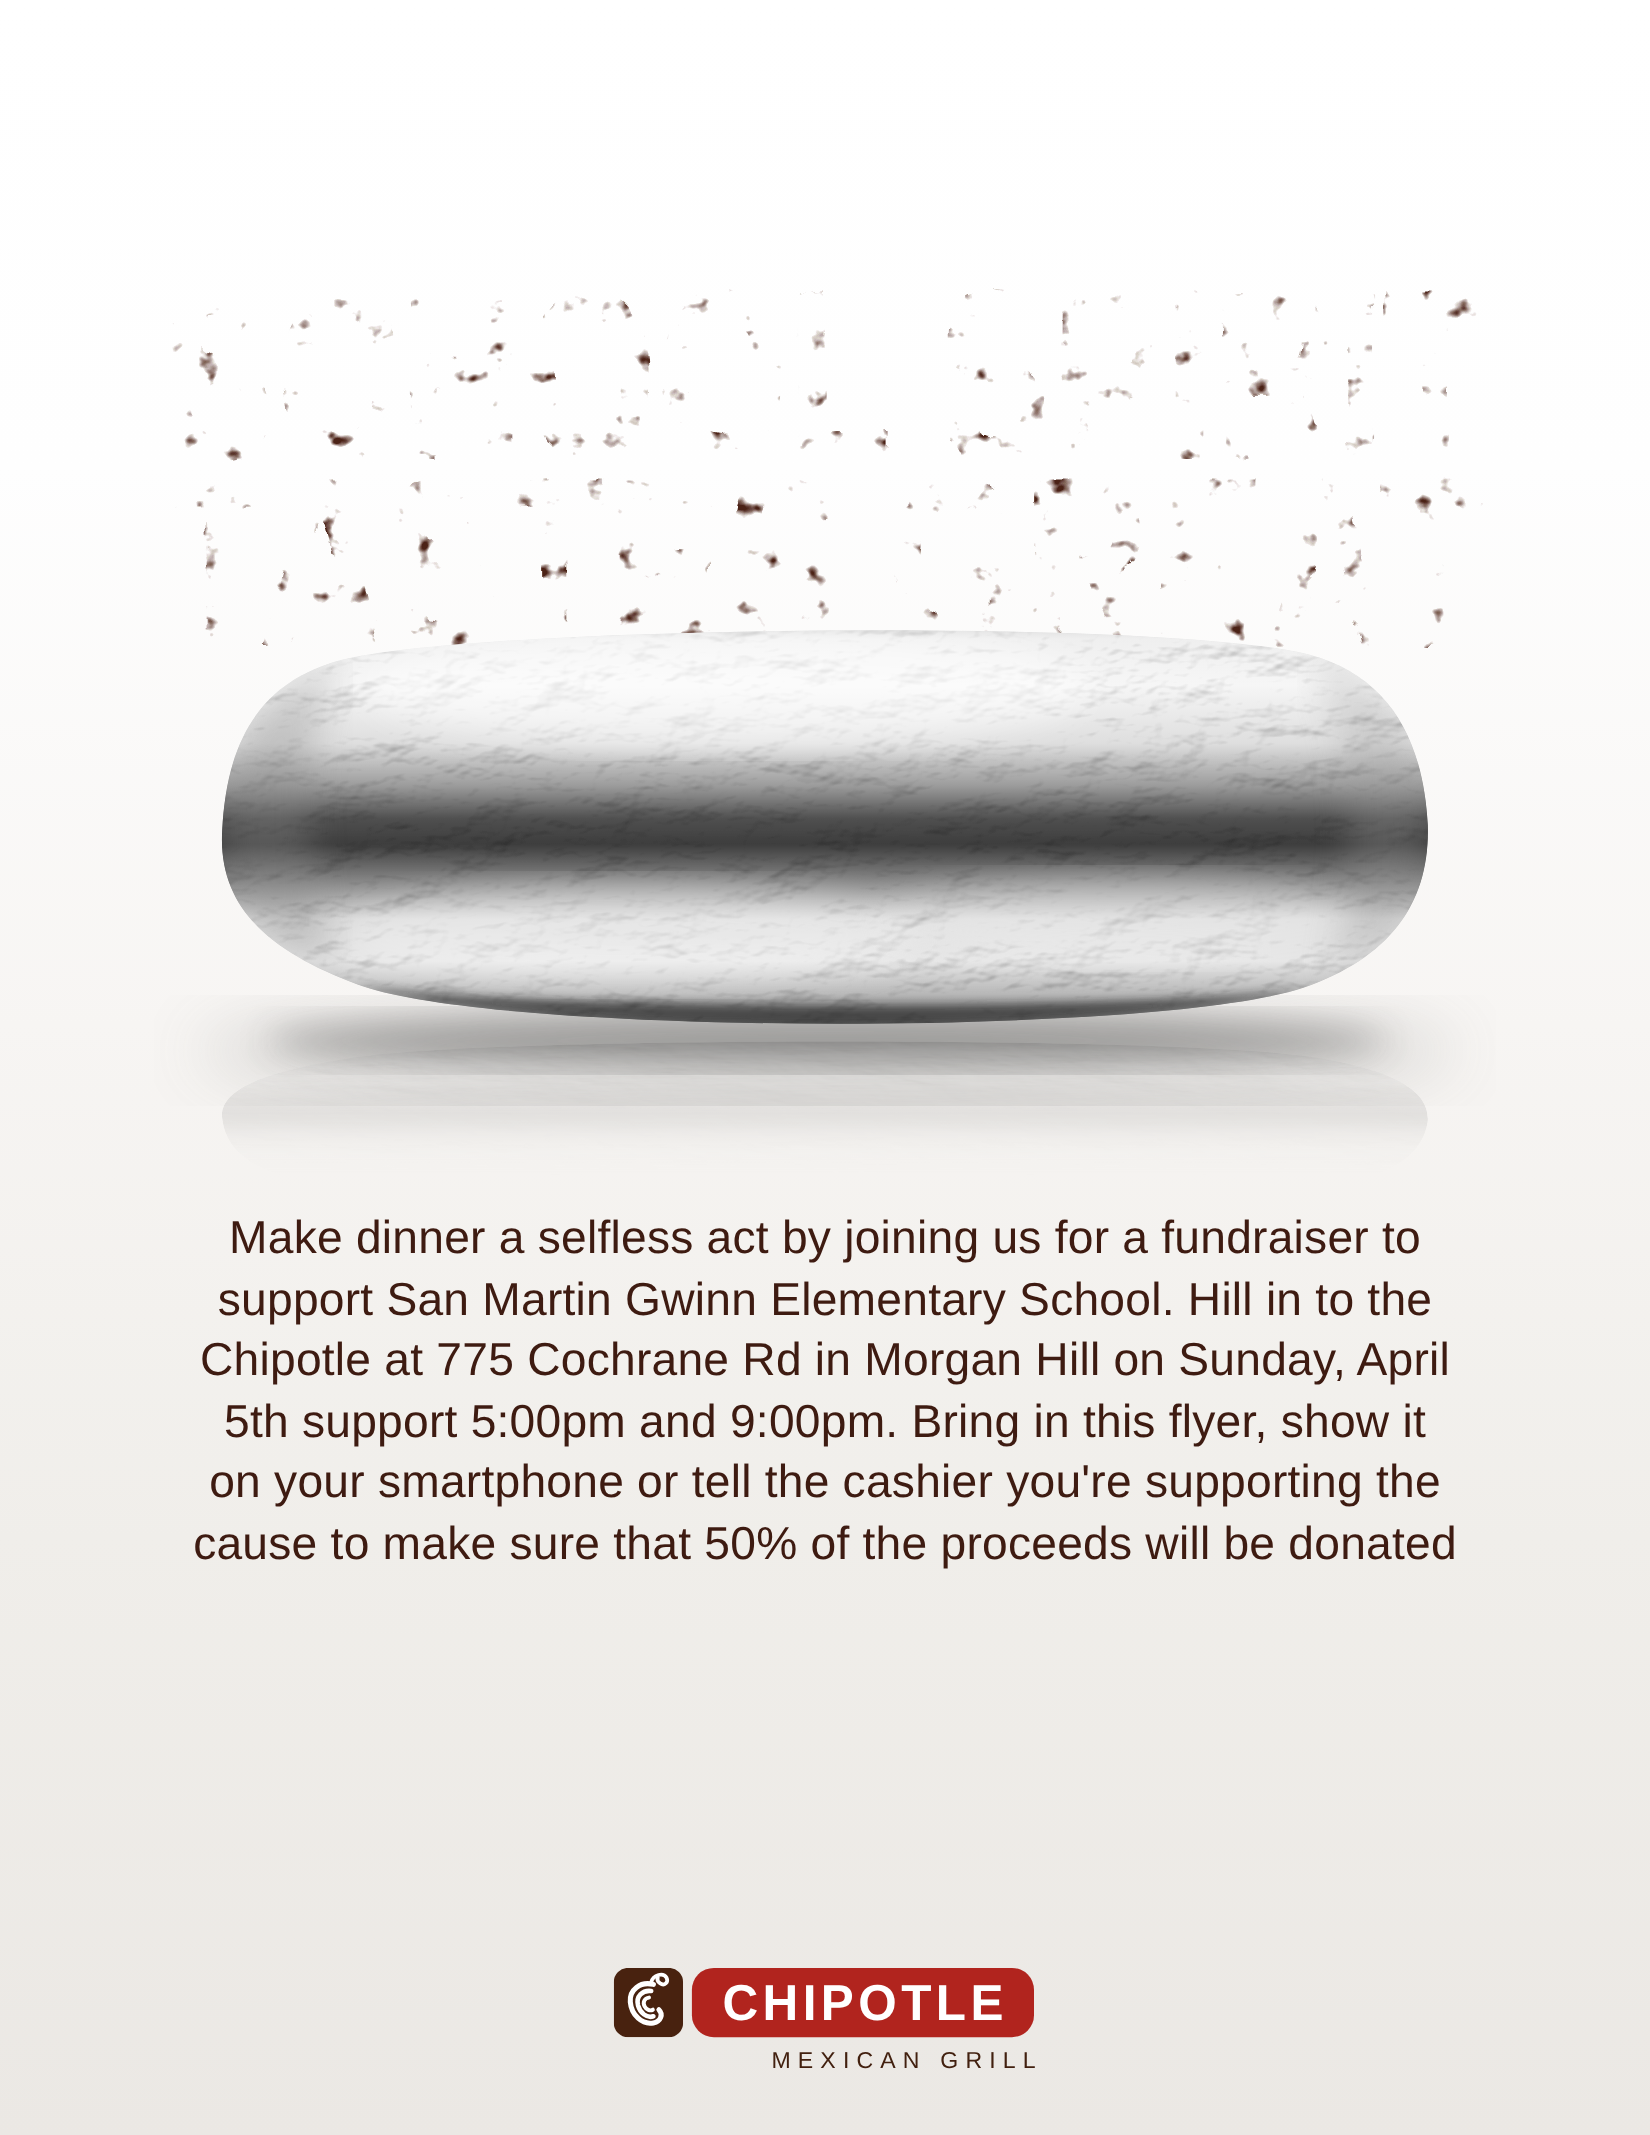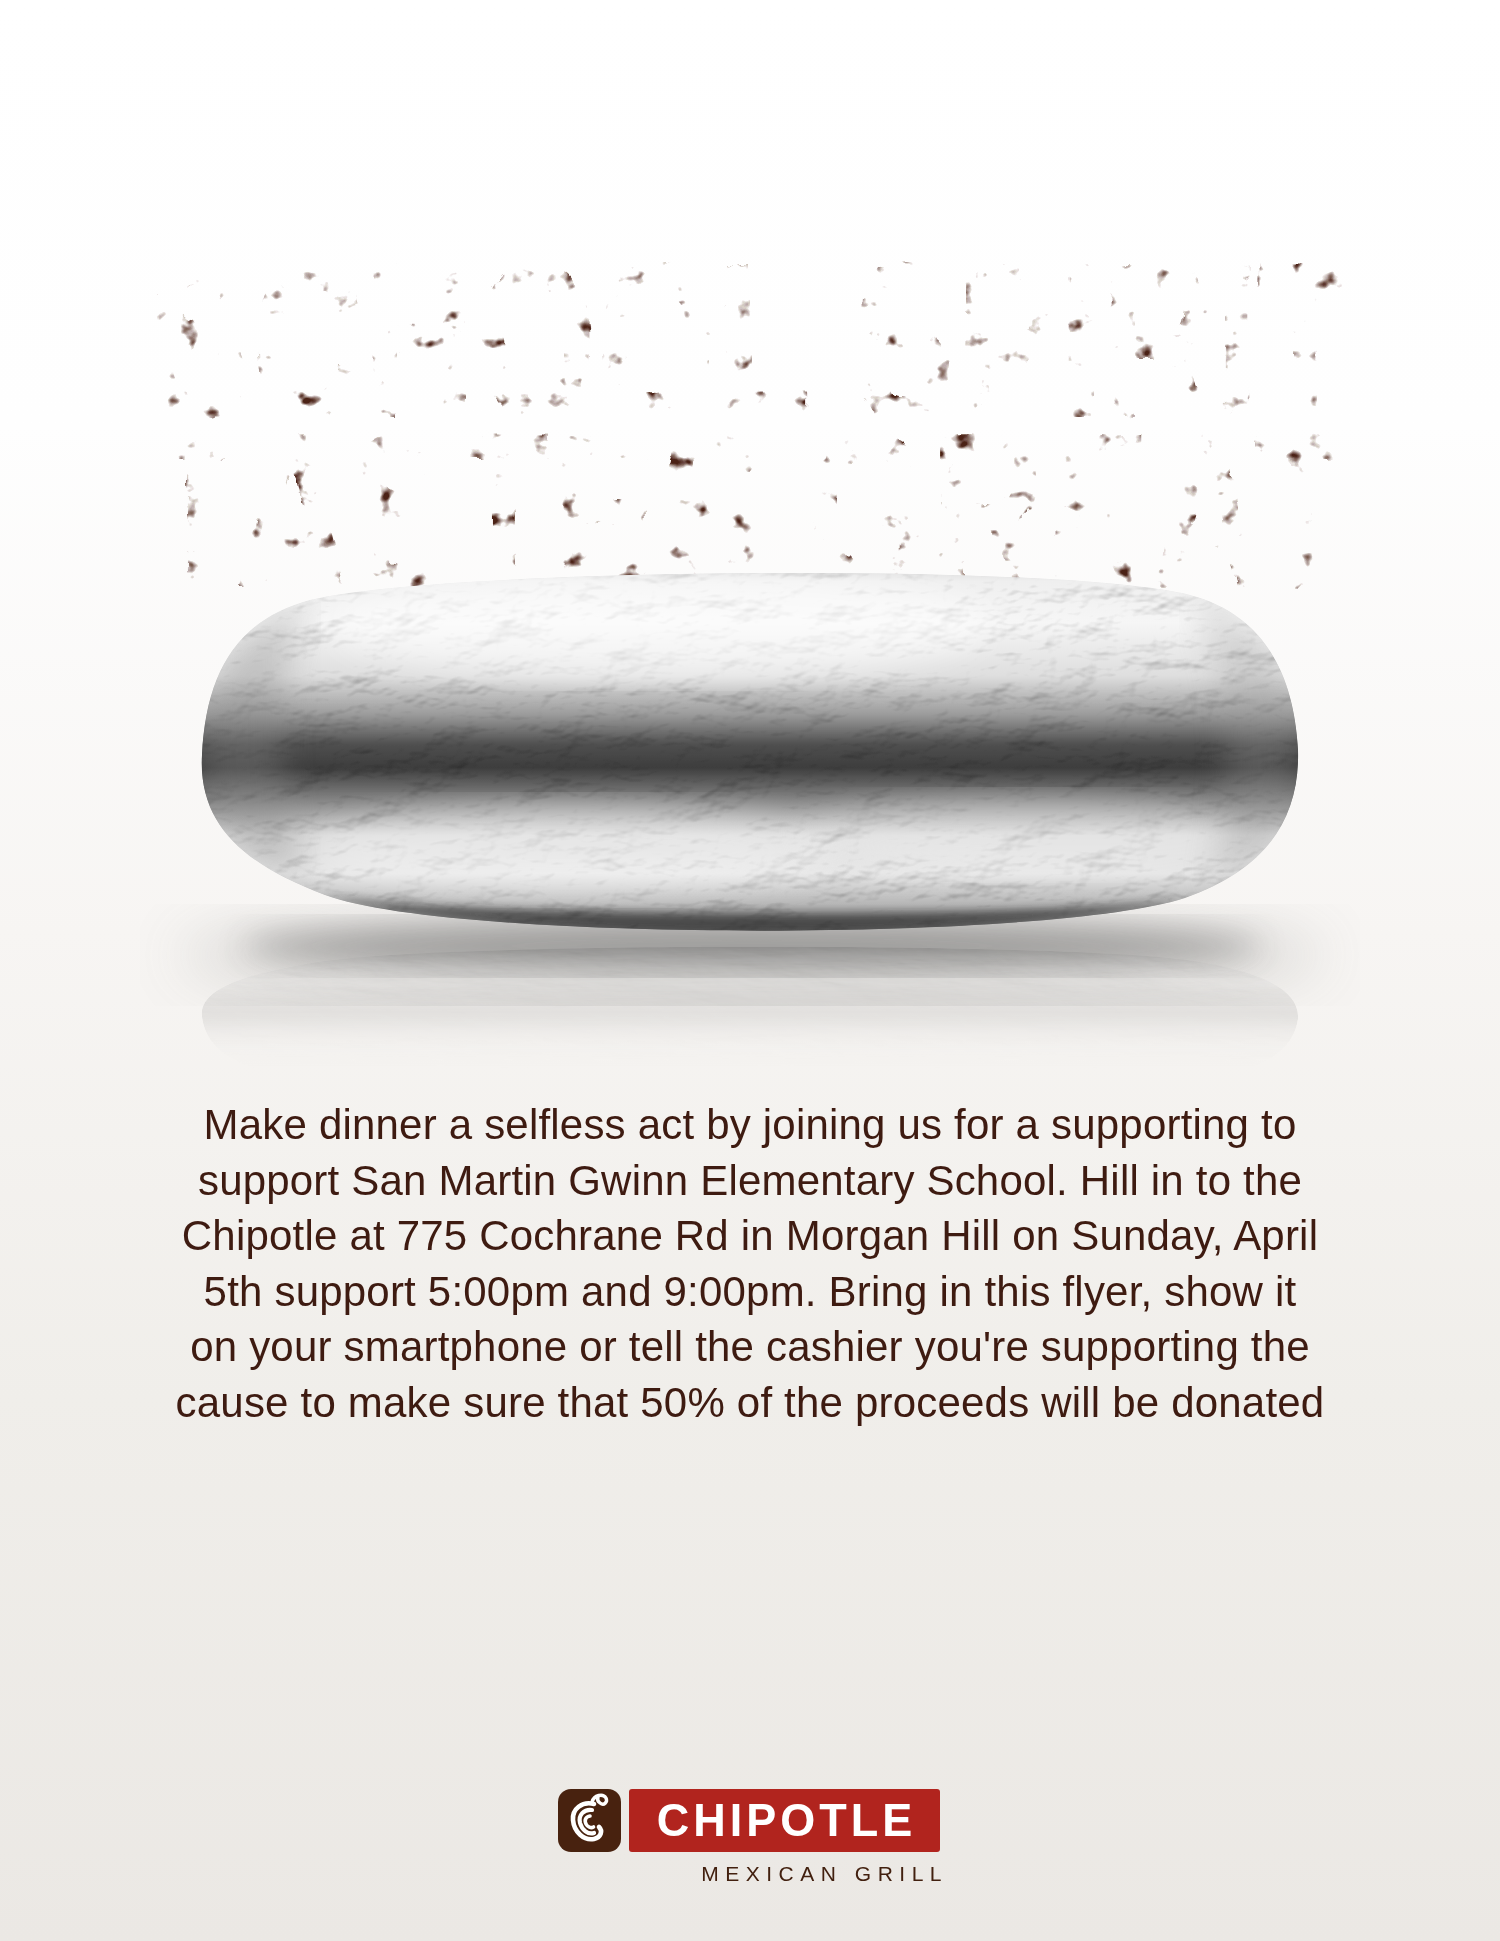--- a/index.html
+++ b/index.html
@@ -28,21 +28,21 @@
   .logo{
     position:absolute;left:50%;top:1789px;transform:translateX(-50%);
     width:384px;
   }
   .logo-row{display:flex;align-items:center;}
   .pepper-box{width:63px;height:63px;flex:0 0 auto;}
   .wordmark-box{
     margin-left:8px;
     width:311px;height:63px;
     background:#b1241e;
-    border-radius:3px;
+    border-radius:20px;
     display:flex;align-items:center;justify-content:center;
     box-sizing:border-box;
   }
   .wordmark-box span{
     color:#ffffff;
     font-weight:bold;
     font-size:45px;
     letter-spacing:4px;
     margin-right:-4px;
     transform:scaleY(1.02);
@@ -146,21 +146,21 @@
         <ellipse cx="430" cy="400" rx="260" ry="48" fill="#ffffff" opacity="0.35" filter="url(#softblur16)"></ellipse>
         <ellipse cx="880" cy="385" rx="220" ry="40" fill="#ffffff" opacity="0.30" filter="url(#softblur16)"></ellipse>
         <path d="M 62,305 C 66,225 95,170 170,150 C 140,210 130,300 160,430 C 105,410 58,375 62,305 Z" fill="#8a8a8a" opacity="0.35" filter="url(#softblur16)"></path>
         <path d="M 1158,300 C 1154,225 1125,165 1050,145 C 1090,215 1098,320 1070,440 C 1130,415 1160,370 1158,300 Z" fill="#9a9a9a" opacity="0.30" filter="url(#softblur16)"></path>
         <path d="M 185,445 C 310,492 910,492 1045,448 C 910,470 320,470 185,445 Z" fill="#1e1e1e" opacity="0.55" filter="url(#softblur4)"></path>
       </g>
     </g>
   </svg>
 
   <div class="body-copy">
-      <div class="body-line"><span>Make dinner a selfless act by joining us for a supporting to</span></div>
+      <div class="body-line"><span>Make dinner a selfless act by joining us for a fundraiser to</span></div>
       <div class="body-line"><span>support San Martin Gwinn Elementary School. Hill in to the</span></div>
       <div class="body-line"><span>Chipotle at </span><strong>775 Cochrane Rd</strong><span> in Morgan Hill on </span><strong>Sunday, April</strong></div>
       <div class="body-line"><strong>5th</strong><span> support </span><strong>5:00pm</strong><span> and </span><strong>9:00pm</strong><span>. Bring in this flyer, show it</span></div>
       <div class="body-line"><span>on your smartphone or tell the cashier you're supporting the</span></div>
       <div class="body-line"><span>cause to make sure that 50% of the proceeds will be donated</span></div>
     </div>
 
   <div class="logo">
     <div class="logo-row">
       <svg class="pepper-box" viewBox="0 0 63 63" aria-hidden="true">

